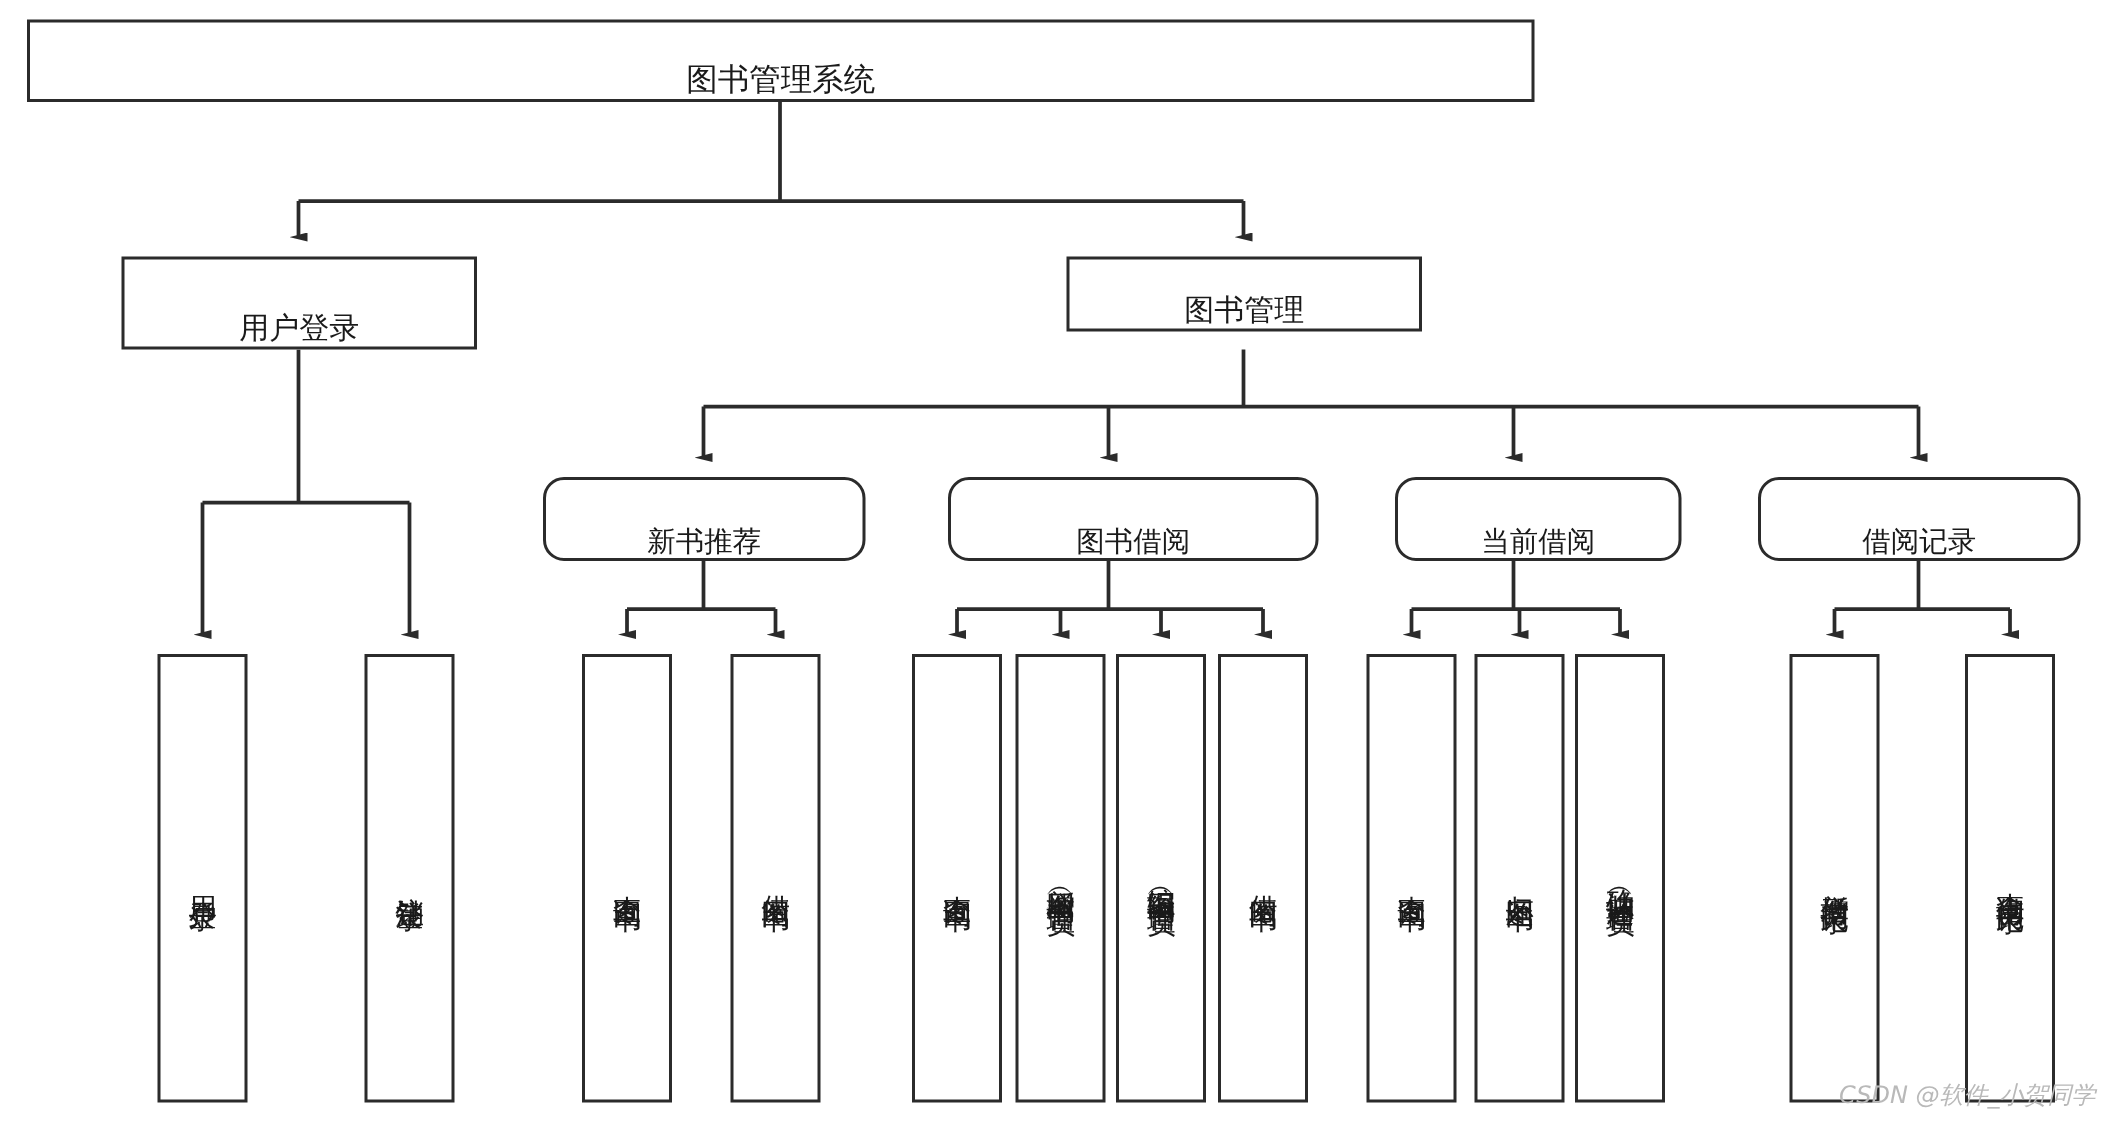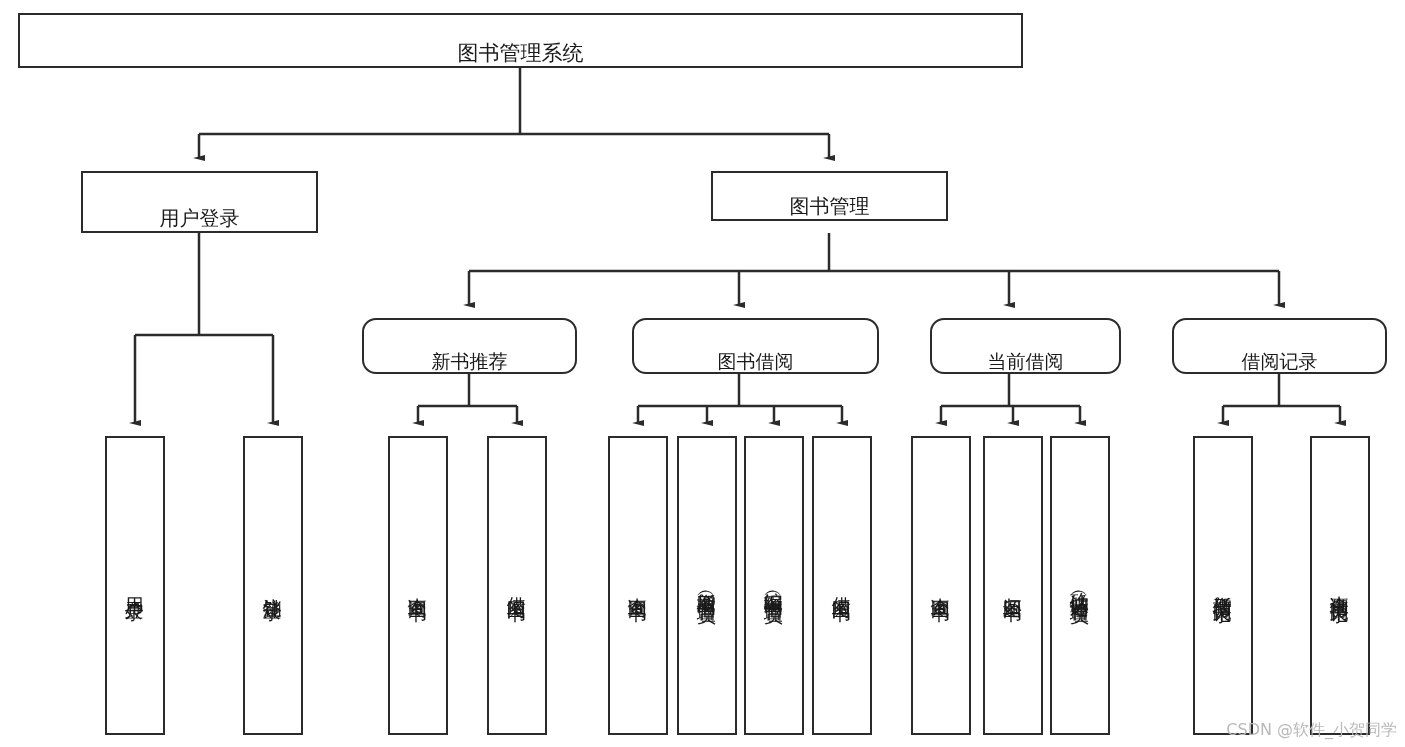--- a/index.html
+++ b/index.html
@@ -65,20 +65,21 @@
     white-space: nowrap;
   }
   #watermark {
     position: absolute;
     right: 8px;
     bottom: 6px;
     font-size: 16px;
     color: #b9b9b9;
     white-space: nowrap;
     pointer-events: none;
+    font-style: italic;
   }
 </style>
 </head>
 <body>
 
 <div id="diagram-root">
 
   <svg id="edges-layer" viewBox="0 0 1405 747" xmlns="http://www.w3.org/2000/svg">
     <defs>
       <marker id="arrowhead" markerWidth="10" markerHeight="12" refX="3" refY="6" orient="auto" markerUnits="userSpaceOnUse">

